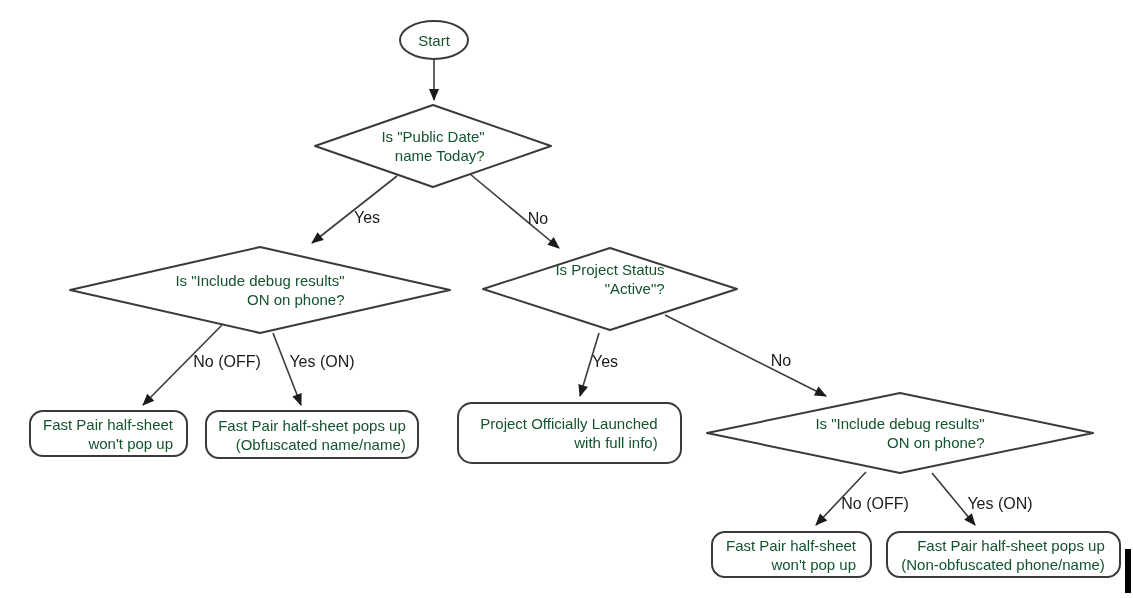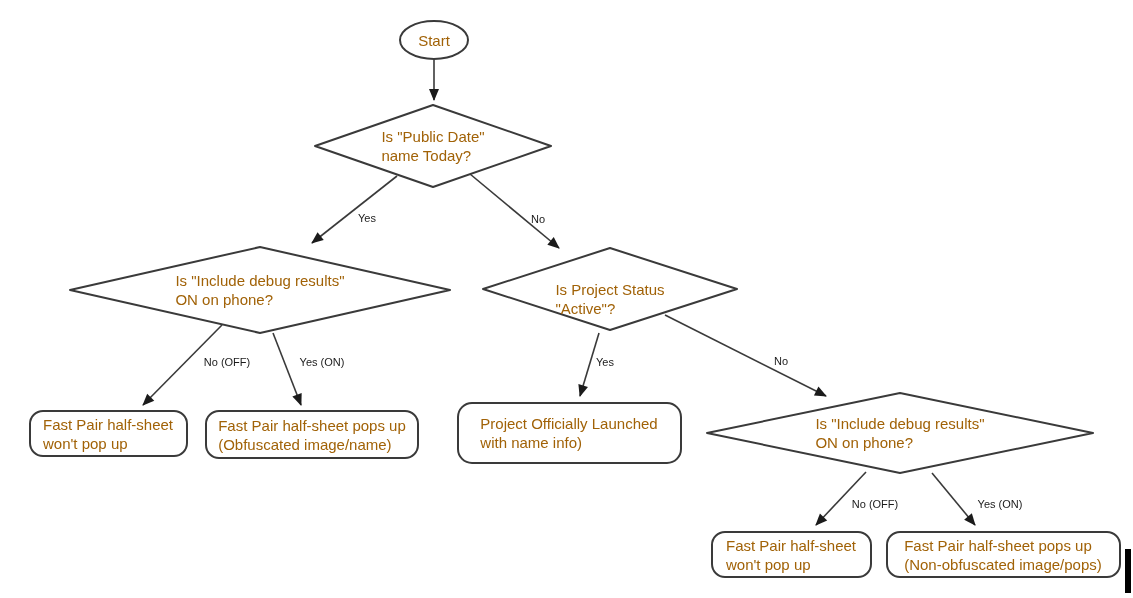--- a/index.html
+++ b/index.html
@@ -16,32 +16,32 @@
     overflow: hidden;
   }
   .canvas svg {
     position: absolute;
     left: 0;
     top: 0;
   }
   .node-label {
     position: absolute;
     transform: translate(-50%, -50%);
-    text-align: left;
-    color: #a16207;
+    text-align: right;
+    color: #14532d;
     font-size: 15px;
     line-height: 19px;
     white-space: nowrap;
   }
   .node-label span { display: block; }
   .edge-label {
     position: absolute;
     transform: translate(-50%, -50%);
     color: #1b1b1b;
-    font-size: 11px;
+    font-size: 16px;
     line-height: 18px;
     white-space: nowrap;
     background: transparent;
   }
   .cursor-bar {
     position: absolute;
     left: 1125px;
     top: 549px;
     width: 6px;
     height: 44px;
@@ -98,53 +98,53 @@
   <div class="node-label" style="left:433px; top:146px;">
     <span>Is "Public Date"</span>
     <span>name Today?</span>
   </div>
 
   <div class="node-label" style="left:260px; top:290px;">
     <span>Is "Include debug results"</span>
     <span>ON on phone?</span>
   </div>
 
-  <div class="node-label" style="left:610px; top:299px;">
+  <div class="node-label" style="left:610px; top:279px;">
     <span>Is Project Status</span>
     <span>"Active"?</span>
   </div>
 
   <div class="node-label" style="left:900px; top:433px;">
     <span>Is "Include debug results"</span>
     <span>ON on phone?</span>
   </div>
 
   <div class="node-label" style="left:108px; top:434px;">
     <span>Fast Pair half-sheet</span>
     <span>won't pop up</span>
   </div>
 
   <div class="node-label" style="left:312px; top:435px;">
     <span>Fast Pair half-sheet pops up</span>
-    <span>(Obfuscated image/name)</span>
+    <span>(Obfuscated name/name)</span>
   </div>
 
   <div class="node-label" style="left:569px; top:433px;">
     <span>Project Officially Launched</span>
-    <span>with name info)</span>
+    <span>with full info)</span>
   </div>
 
   <div class="node-label" style="left:791px; top:555px;">
     <span>Fast Pair half-sheet</span>
     <span>won't pop up</span>
   </div>
 
   <div class="node-label" style="left:1003px; top:555px;">
     <span>Fast Pair half-sheet pops up</span>
-    <span>(Non-obfuscated image/pops)</span>
+    <span>(Non-obfuscated phone/name)</span>
   </div>
 
   <div class="edge-label" style="left:367px; top:218px;">Yes</div>
   <div class="edge-label" style="left:538px; top:219px;">No</div>
   <div class="edge-label" style="left:227px; top:362px;">No (OFF)</div>
   <div class="edge-label" style="left:322px; top:362px;">Yes (ON)</div>
   <div class="edge-label" style="left:605px; top:362px;">Yes</div>
   <div class="edge-label" style="left:781px; top:361px;">No</div>
   <div class="edge-label" style="left:875px; top:504px;">No (OFF)</div>
   <div class="edge-label" style="left:1000px; top:504px;">Yes (ON)</div>

